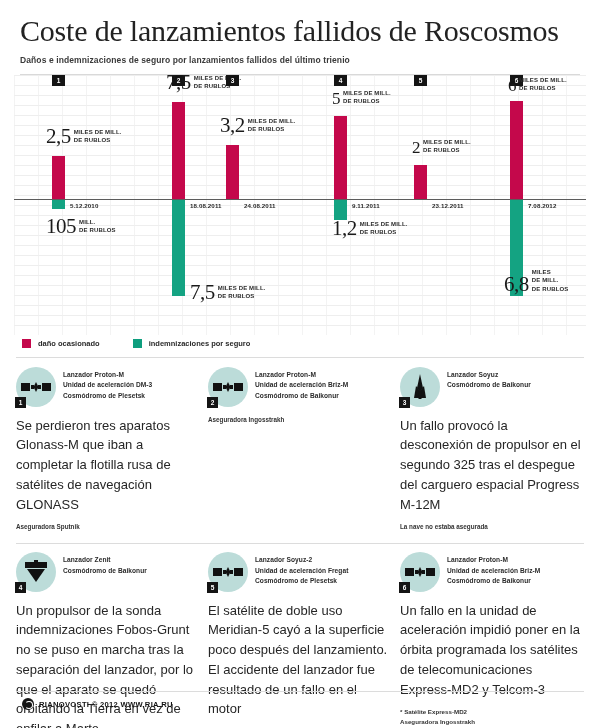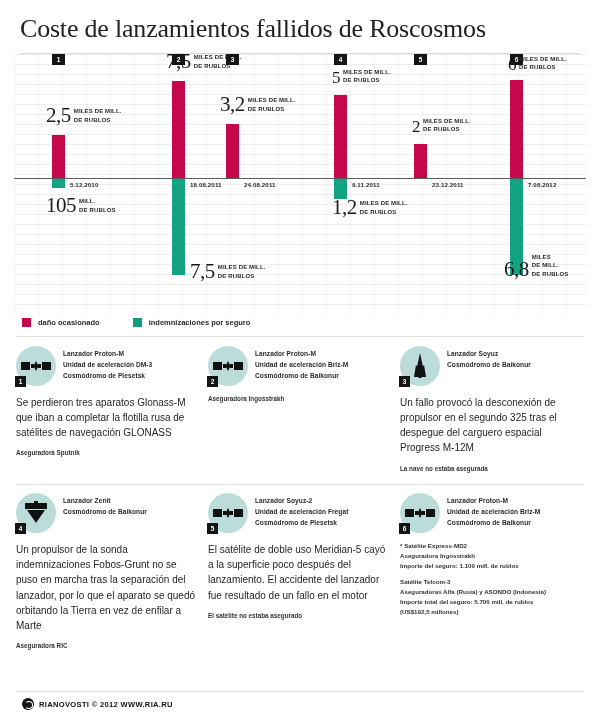--- a/index.html
+++ b/index.html
@@ -9,21 +9,21 @@
     background: #ffffff;
     color: #1b1b1b;
     position: relative;
     overflow: hidden;
   }
 
   
   .header { padding: 14px 20px 0 20px; }
   .title {
     font-family: "Liberation Serif", serif;
-    font-size: 26px;
+    font-size: 30px;
     font-weight: 400;
     letter-spacing: -0.2px;
     color: #222;
     line-height: 1.15;
   }
   .subtitle {
     font-size: 8.5px;
     font-weight: 700;
     color: #3a3a3a;
     margin-top: 6px;
@@ -176,21 +176,21 @@
   .meta { padding-top: 3px; }
   .meta div {
     font-size: 6.6px;
     font-weight: 700;
     color: #2b2b2b;
     line-height: 1.65;
     letter-spacing: .05px;
   }
   .body-text {
     margin-top: 9px;
-    font-size: 10px;
+    font-size: 13px;
     font-weight: 400;
     color: #262626;
     line-height: 1.52;
   }
   .note {
     margin-top: 8px;
     font-size: 6.3px;
     font-weight: 700;
     color: #333;
     line-height: 1.5;
@@ -245,20 +245,21 @@
     font-weight: 700;
     color: #141414;
     letter-spacing: .3px;
   }
 </style>
 </head>
 <body>
 
 <div class="header">
   <div class="title">Coste de lanzamientos fallidos de Roscosmos</div>
+  <div class="subtitle">Daños e indemnizaciones de seguro por lanzamientos fallidos del último trienio</div>
   <hr class="header-rule">
 </div>
 
 <div class="chart-wrap">
   <div class="grid"></div>
   <div class="vgrid"></div>
   <div class="axis"></div>
 
   <div class="bar-col" style="left:38px;">
     <div class="bar-pos" style="top:81px;height:43px;"></div>
@@ -345,21 +346,21 @@
     <div class="bar-pos" style="top:26px;height:98px;"></div>
     <div class="bar-neg" style="top:125px;height:96px;"></div>
     <div class="idx">6</div>
     <div class="datelbl" style="left:18px;top:127px;">7.08.2012</div>
     <div class="vallbl small" style="left:-2px;top:1px;">
       <span class="num">6</span>
       <span class="unit">
         <span>MILES DE MILL.</span><br><span>DE RUBLOS</span>
       </span>
     </div>
-    <div class="vallbl" style="left:-6px;top:199px;">
+    <div class="vallbl" style="left:-6px;top:193px;">
       <span class="num">6,8</span>
       <span class="unit">
         <span>MILES</span><br><span>DE MILL.</span><br><span>DE RUBLOS</span>
       </span>
     </div>
   </div>
 </div>
 
 <div class="legend">
   <span class="sw dmg"></span>
@@ -488,20 +489,21 @@
             <polygon points="15,1 17.5,6 15,11 12.5,6" fill="#111"></polygon>
           </svg>
         <span class="badge">6</span>
       </div>
       <div class="meta">
         <div>Lanzador Proton-M</div>
         <div>Unidad de aceleración Briz-M</div>
         <div>Cosmódromo de Baikonur</div>
       </div>
     </div>
+    <div class="body-text">Un fallo en la unidad de aceleración impidió poner en la órbita programada los satélites de telecomunicaciones Express-MD2 y Telcom-3</div>
     <div class="note-block">
       <div class="nb-line">* Satélite Express-MD2</div>
       <div class="nb-line">Aseguradora Ingosstrakh</div>
       <div class="nb-line">Importe del seguro: 1.100 mill. de rublos</div>
       <div class="nb-gap"></div>
       <div class="nb-line">Satélite Telcom-3</div>
       <div class="nb-line">Aseguradoras Alfa (Rusia) y ASONDO (Indonesia)</div>
       <div class="nb-line">Importe total del seguro: 5.700 mill. de rublos</div>
       <div class="nb-line">(US$192,5 millones)</div>
     </div>

